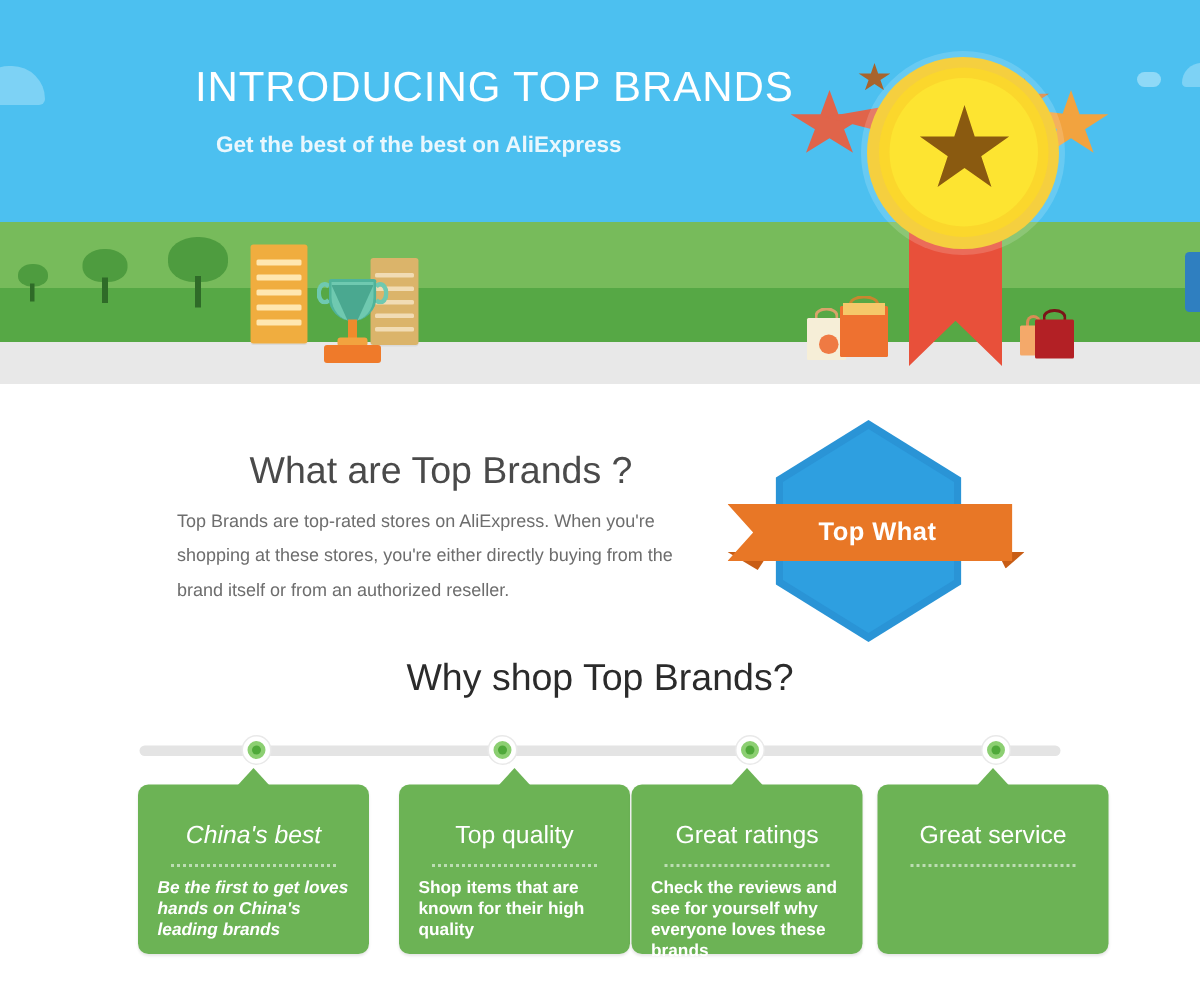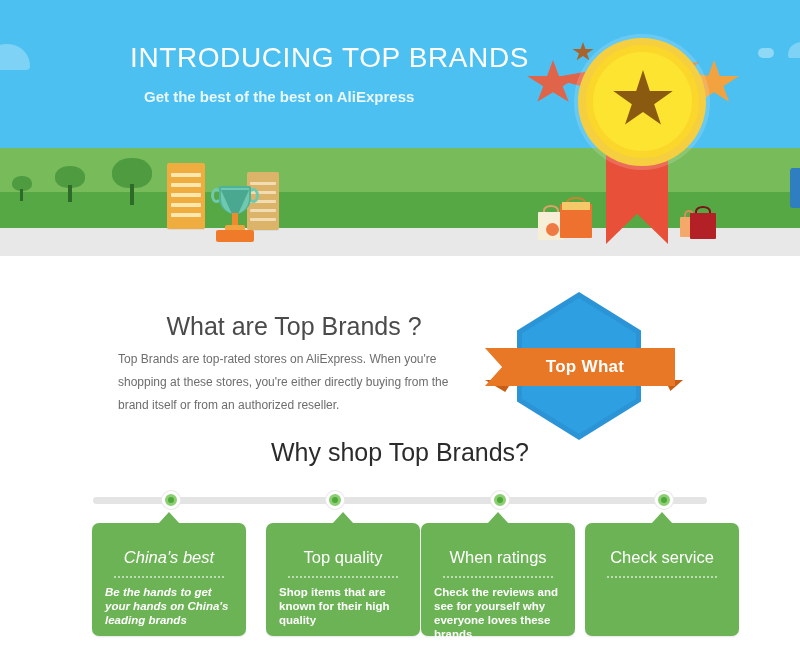--- a/index.html
+++ b/index.html
@@ -122,21 +122,21 @@
     position:absolute; left:130px; top:42px;
     font-size: 28px; letter-spacing: .6px; color:#ffffff; font-weight:400;
     white-space:nowrap;
   }
   .hero-sub {
     position:absolute; left:144px; top:88px;
     font-size: 15px; color:#eaf7fd; font-weight:600; white-space:nowrap;
   }
 
   
-  .what-wrap { position:absolute; left:0; top:272px; width:800px; height:176px; }
+  .what-wrap { position:absolute; left:0; top:260px; width:800px; height:176px; }
   .what-head {
     position:absolute; left:118px; top:40px; width:352px;
     text-align:center; font-size:25px; color:#4a4a4a; font-weight:400;
     white-space:nowrap;
   }
   .what-body {
     position:absolute; left:118px; top:76px; width:362px;
     font-size:12px; line-height:23px; color:#6d6d6d;
   }
 
@@ -347,37 +347,37 @@
     <div class="dot" style="left:562px;">
         <i></i>
       </div>
   </div>
 
   <div class="cards">
     <div class="card" style="left:92px;font-style:italic;">
       <div class="arrow"></div>
       <div class="c-title">China's best</div>
       <div class="c-div"></div>
-      <div class="c-body">Be the hands to get your hands on China's leading brands</div>
+      <div class="c-body">Be the first to get loves hands on China's leading brands</div>
     </div>
 
     <div class="card" style="left:256px;margin-left:10px;">
       <div class="arrow"></div>
       <div class="c-title">Top quality</div>
       <div class="c-div"></div>
       <div class="c-body">Shop items that are known for their high quality</div>
     </div>
 
     <div class="card" style="left:421px;">
       <div class="arrow"></div>
-      <div class="c-title">When ratings</div>
+      <div class="c-title">Great ratings</div>
       <div class="c-div"></div>
       <div class="c-body">Check the reviews and see for yourself why everyone loves these brands</div>
     </div>
 
     <div class="card" style="left:585px;">
       <div class="arrow"></div>
-      <div class="c-title">Check service</div>
+      <div class="c-title">Great service</div>
       <div class="c-div"></div>
     </div>
   </div>
 
 </div>
 
 </body></html>

